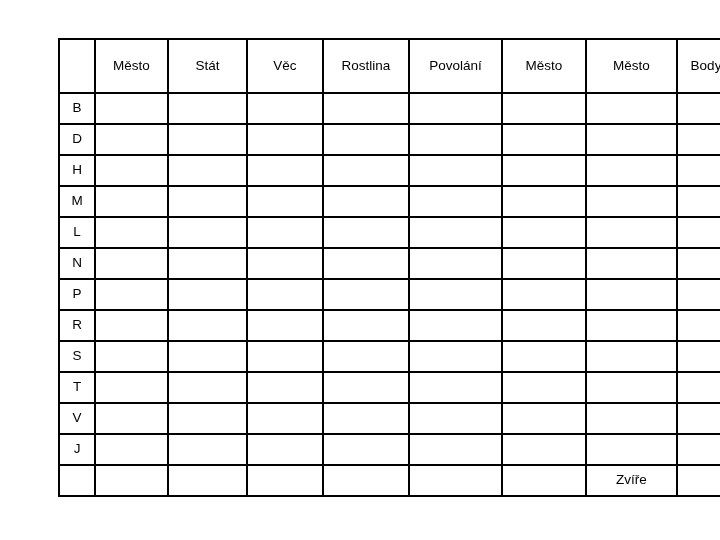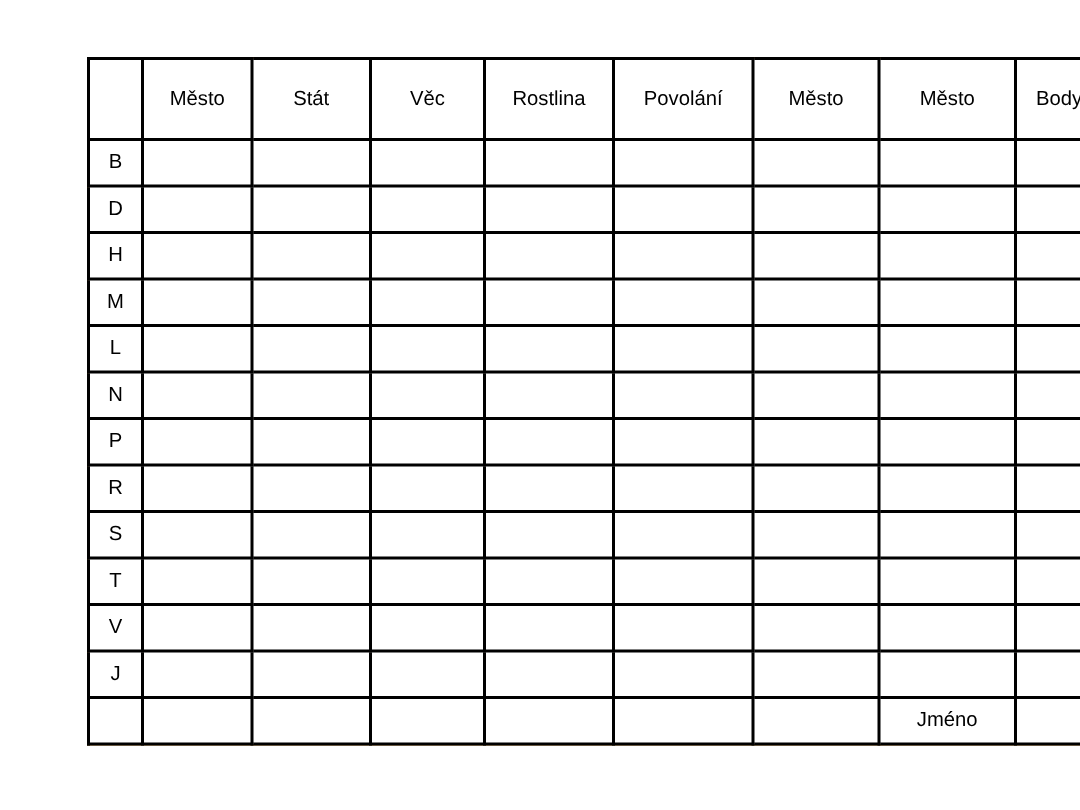--- a/index.html
+++ b/index.html
@@ -246,19 +246,19 @@
           <td class="blank-cell"></td>
         </tr>
         <tr>
           <td class="letter-cell"></td>
           <td class="blank-cell"></td>
           <td class="blank-cell"></td>
           <td class="blank-cell"></td>
           <td class="blank-cell"></td>
           <td class="blank-cell"></td>
           <td class="blank-cell"></td>
-          <td class="sum-cell">Jméno</td>
+          <td class="sum-cell">Zvíře</td>
           <td class="blank-cell"></td>
         </tr>
       </tbody>
   </table>
 
 </div>
 
 </body></html>

